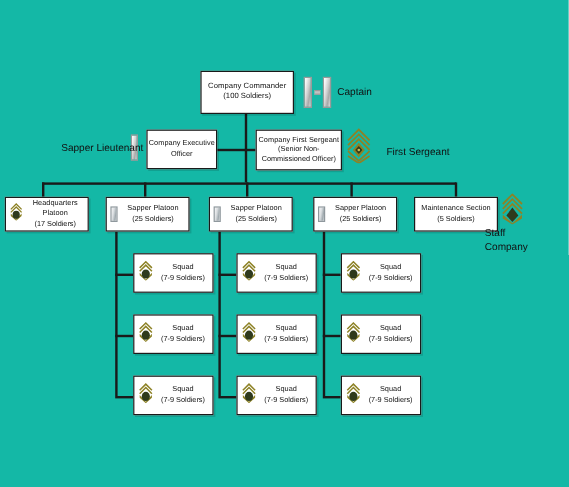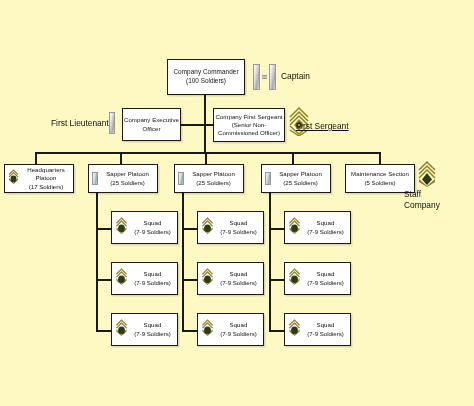--- a/index.html
+++ b/index.html
@@ -9,21 +9,21 @@
     background: #ffffff;
   }
   body {
     font-family: "Liberation Sans", sans-serif;
     color: #000000;
   }
   #chart-root {
     position: relative;
     width: 474px;
     height: 406px;
-    background: #fef9c3;
+    background: #14b8a6;
     overflow: hidden;
   }
 
   
   .node {
     position: absolute;
     background: #ffffff;
     border: 1.6px solid #1a1a1a;
     box-sizing: border-box;
     display: flex;
@@ -172,21 +172,21 @@
   <div class="rank-label" style="left:281px; top:71px;">Captain</div>
 
   <div class="node" style="left:122px; top:108px; width:59px; height:33px;">
     <div class="ttl">Company Executive</div>
     <div class="sub">Officer</div>
   </div>
 
   <div class="bar-ins" style="left:109px; top:112px;">
     <div class="bar sm"></div>
   </div>
-  <div class="rank-label" style="left:51px; top:118px;">First  Lieutenant</div>
+  <div class="rank-label" style="left:51px; top:118px;">Sapper  Lieutenant</div>
 
   <div class="node" style="left:213px; top:108px; width:72px; height:34px;">
     <div class="ttl">Company First Sergeant</div>
     <div class="sub">(Senior Non-</div>
     <div class="sub">Commissioned Officer)</div>
   </div>
 
   <span class="nco-float" style="left:288px; top:106px;">
     <svg width="22" height="30" viewBox="0 0 22 30">
       <g fill="none" stroke="#8d8226" stroke-width="1.5">
@@ -196,21 +196,21 @@
       </g>
       <g fill="none" stroke="#8d8226" stroke-width="1.5">
         <path d="M2 20 L11 28 L20 20"></path>
         <path d="M2 24 L11 30 L20 24"></path>
       </g>
       <polygon points="11,13 16,19 11,25 6,19" fill="#8d8226"></polygon>
       <polygon points="11,15.6 14,19 11,22.4 8,19" fill="#2f3a1c"></polygon>
       <circle cx="11" cy="19" r="1.1" fill="#c8bd57"></circle>
     </svg>
   </span>
-  <div class="rank-label" style="left:296px; top:121px;text-decoration:underline;">First Sergeant</div>
+  <div class="rank-label" style="left:322px; top:121px;">First Sergeant</div>
 
   <div class="node with-ico" style="left:4px; top:164px; width:70px; height:29px;">
     <span class="nco">
       <svg width="11" height="15" viewBox="0 0 11 15">
         <g fill="none" stroke="#8d8226" stroke-width="1.1">
           <path d="M1 5.5 L5.5 1 L10 5.5"></path>
           <path d="M1 8 L5.5 3.5 L10 8"></path>
         </g>
         <path d="M1 9 L5.5 14 L10 9 L10 11 L5.5 15 L1 11 Z" fill="#8d8226"></path>
         <ellipse cx="5.5" cy="10" rx="3" ry="3.4" fill="#2f3a1c"></ellipse>

